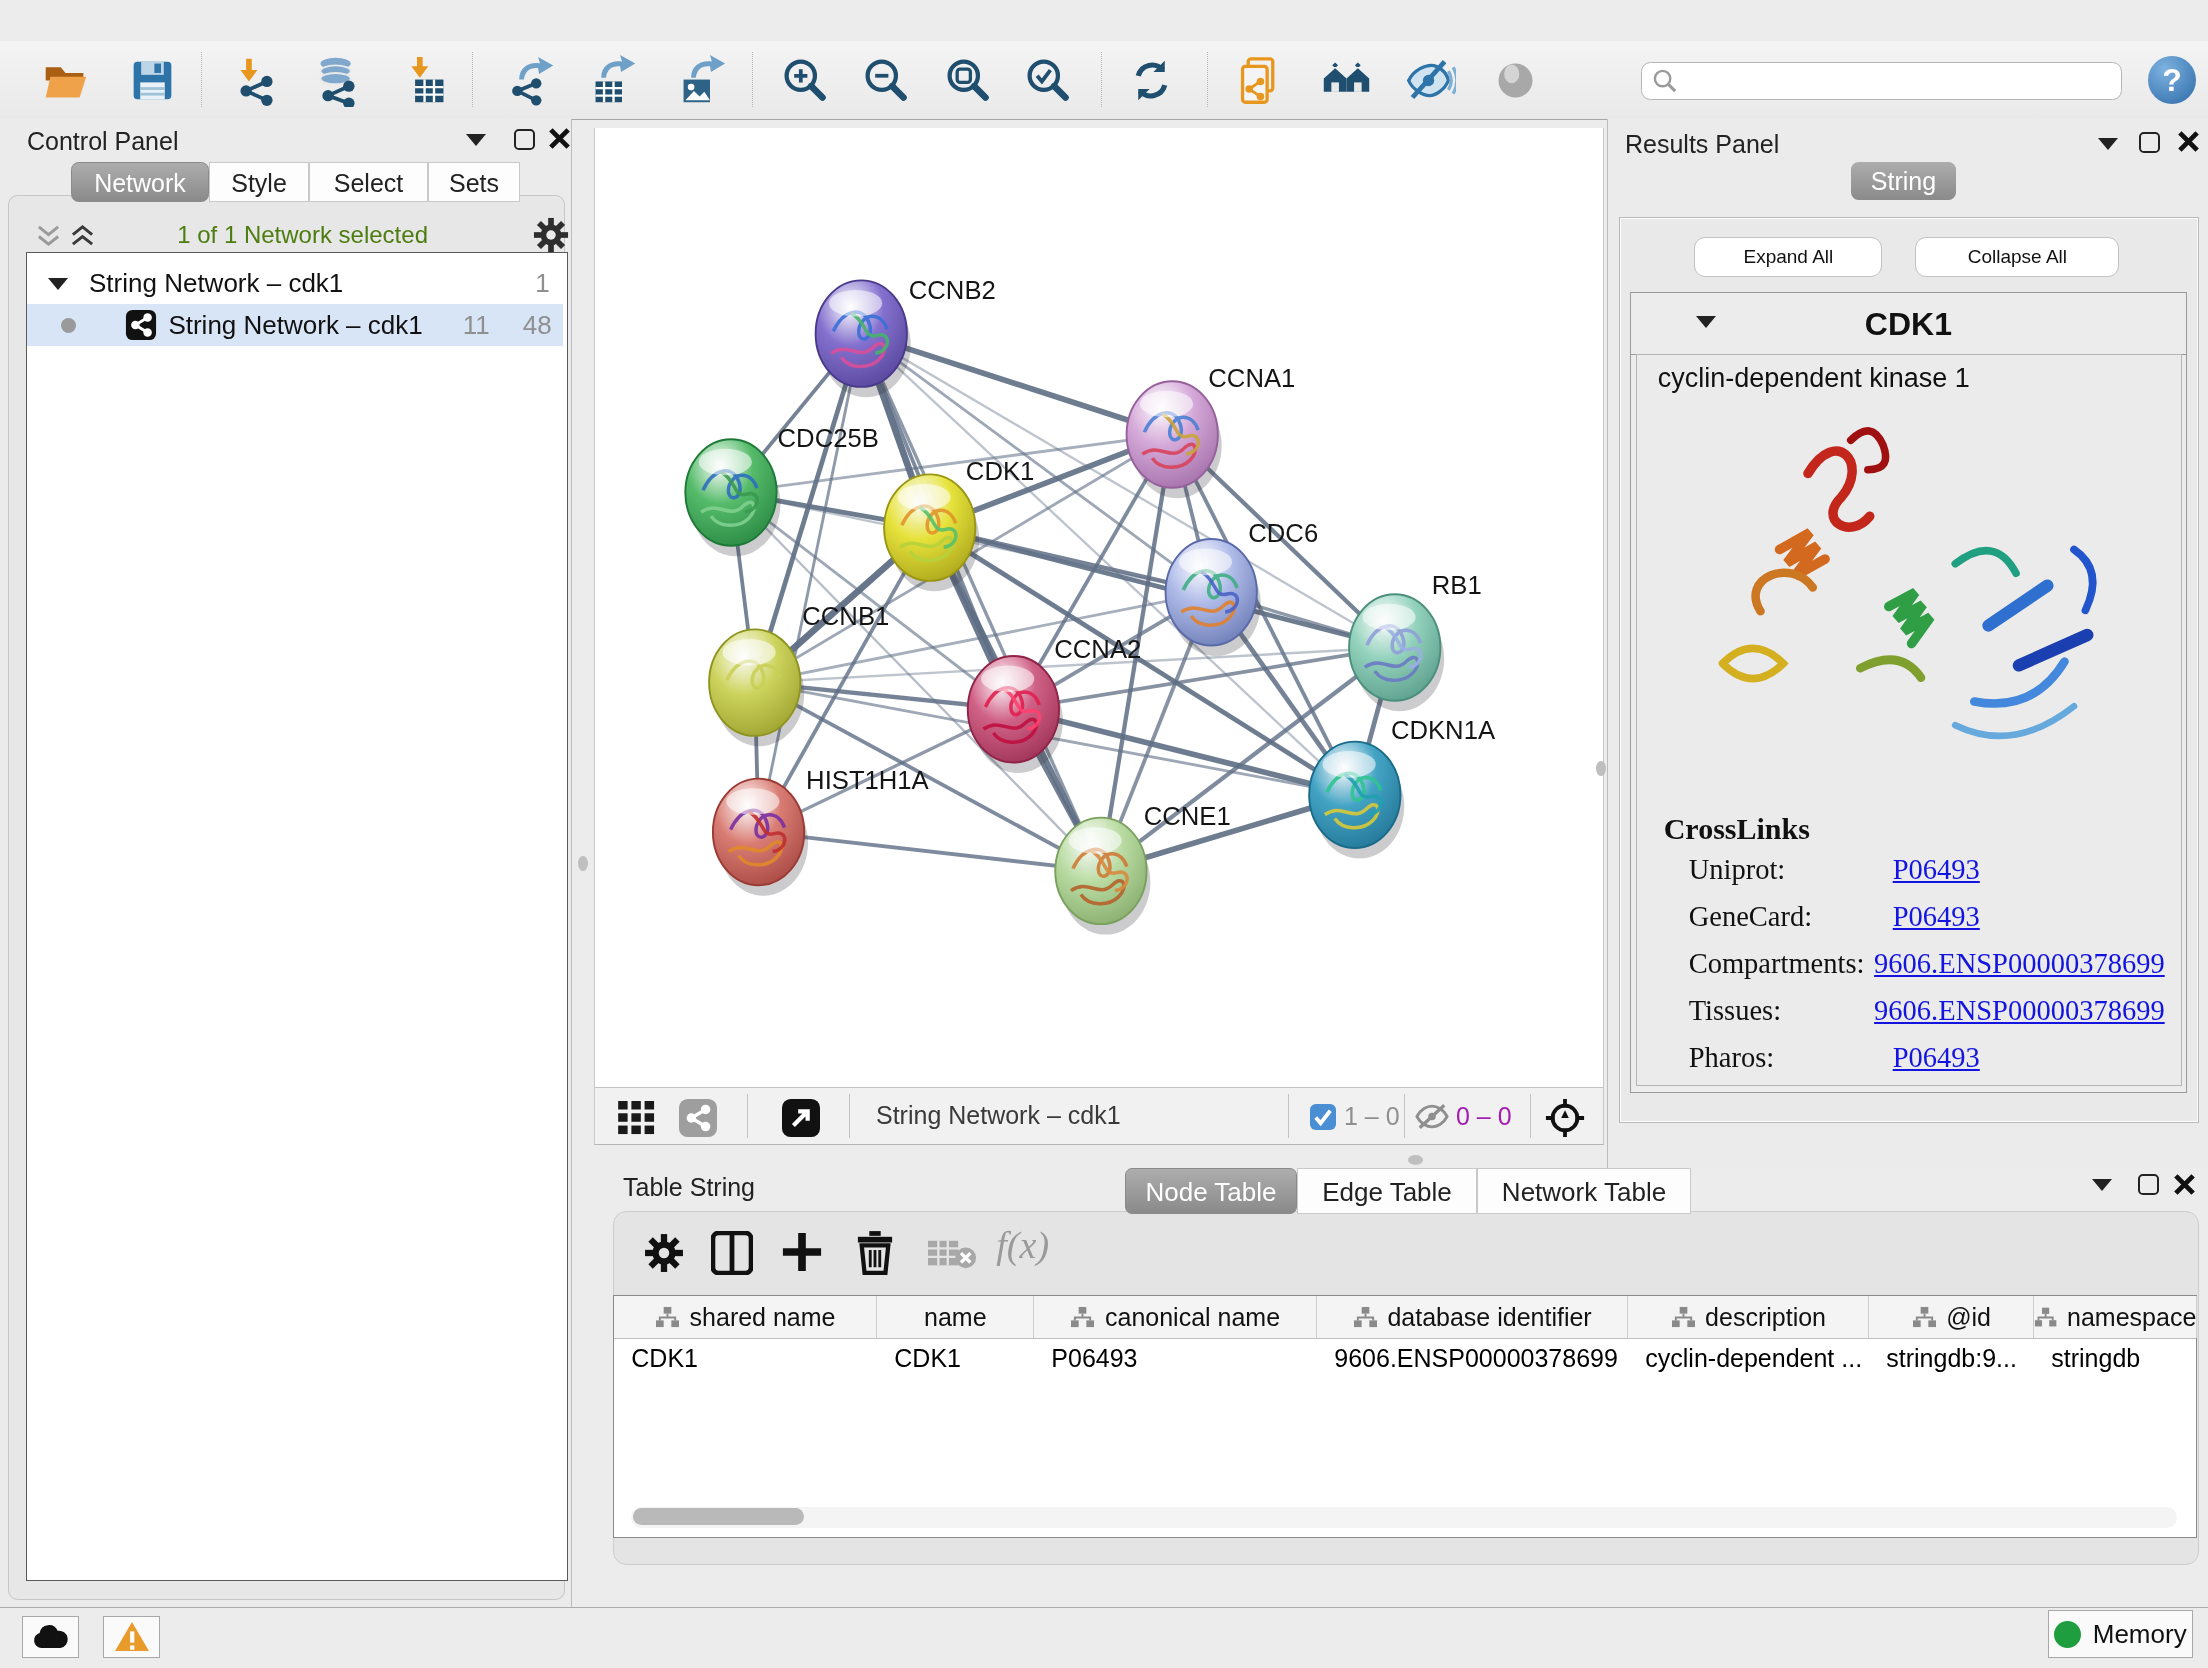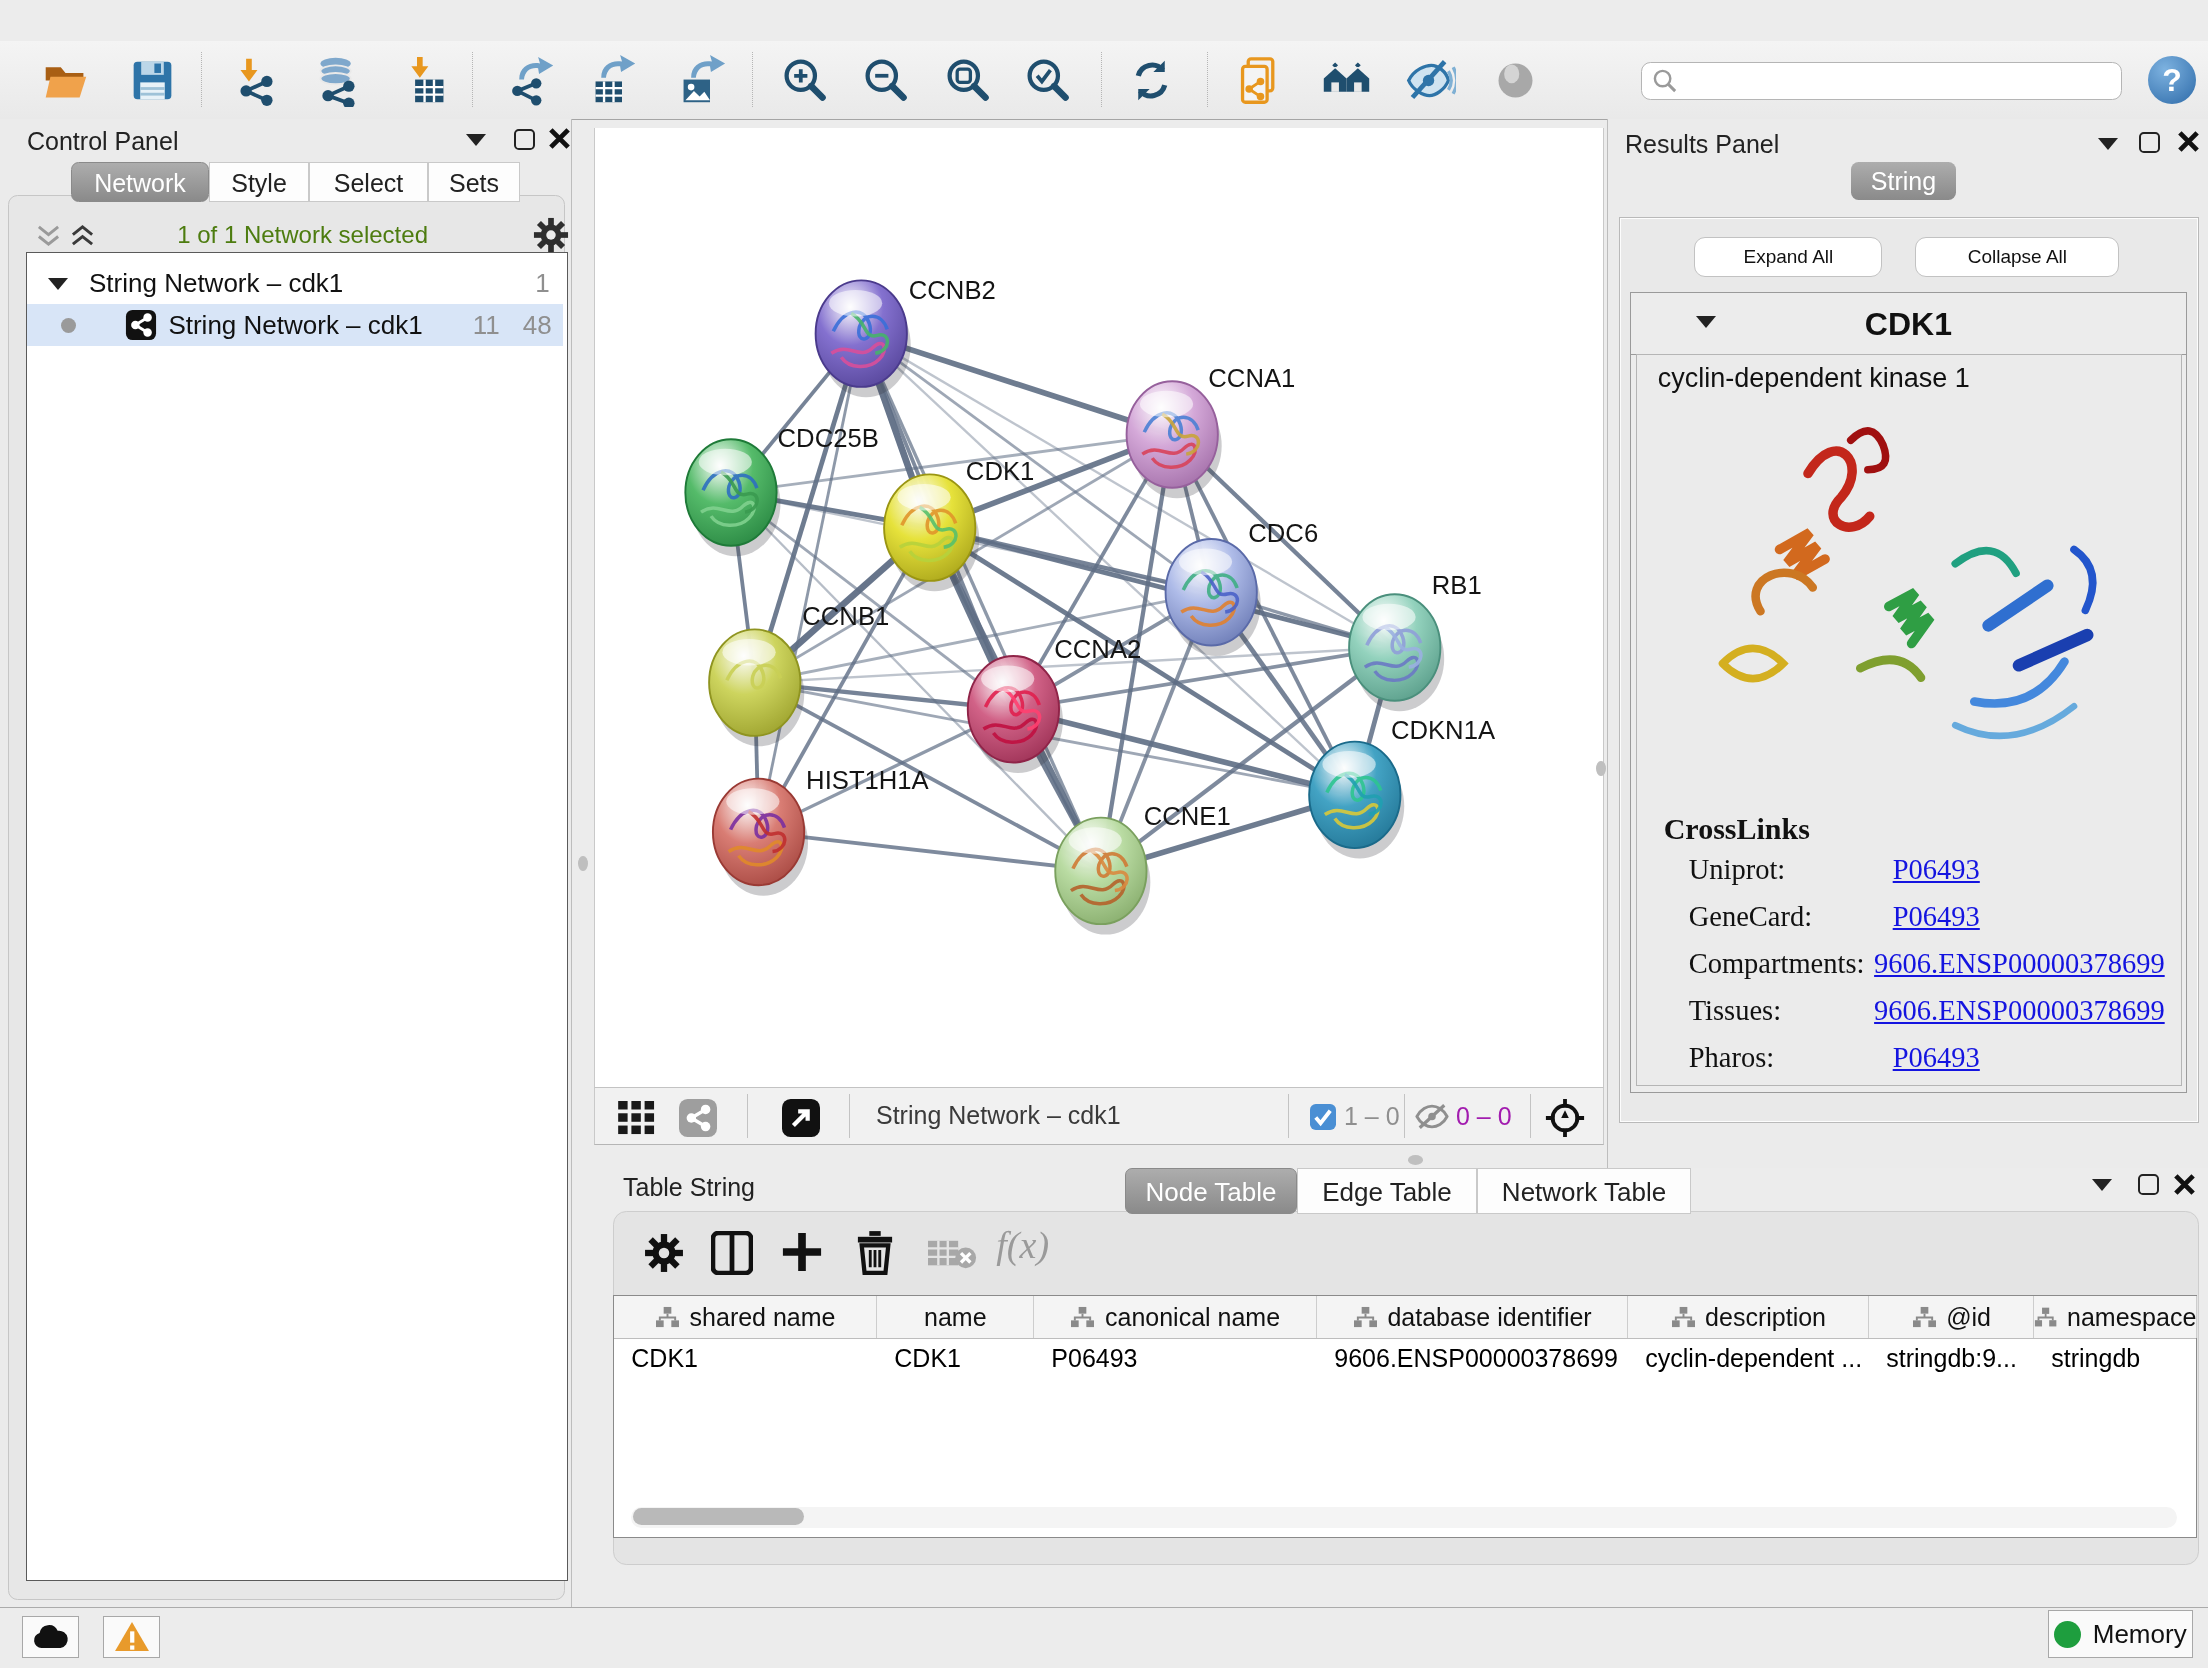--- a/index.html
+++ b/index.html
@@ -308,21 +308,21 @@
         <div style="margin-left:34px;width:15px;height:15px;border-radius:50%;background:#9a9a9a"></div>
         <svg style="margin-left:49px" width="32" height="32" viewBox="0 0 34 34">
             <rect x="1" y="1" width="32" height="32" rx="7" fill="#111"></rect>
             <circle cx="11" cy="17" r="4.5" fill="#fff"></circle>
             <circle cx="24" cy="9" r="4.5" fill="#fff"></circle>
             <circle cx="24" cy="25" r="4.5" fill="#fff"></circle>
             <path d="M11 17l13-8M11 17l13 8" stroke="#fff" stroke-width="3"></path>
           </svg>
         <span style="margin-left:11.4px">String Network – cdk1</span>
         <span class="cnt" style="margin-left:auto">11</span>
-        <span class="cnt" style="margin-left:23px;margin-right:11.4px">48</span>
+        <span class="cnt" style="margin-left:33px;margin-right:11.4px">48</span>
       </div>
     </div>
   </div>
 
   <div id="netcanvas" class="abs">
     <svg id="graph" width="1008" height="959" viewBox="0 0 1060 1008">
         <defs>
           <radialGradient id="g-CCNB2" cx="0.38" cy="0.25" r="0.95">
             <stop offset="0%" stop-color="#ffffff" stop-opacity="0.95"></stop>
             <stop offset="38%" stop-color="#8471cf" stop-opacity="1"></stop>

